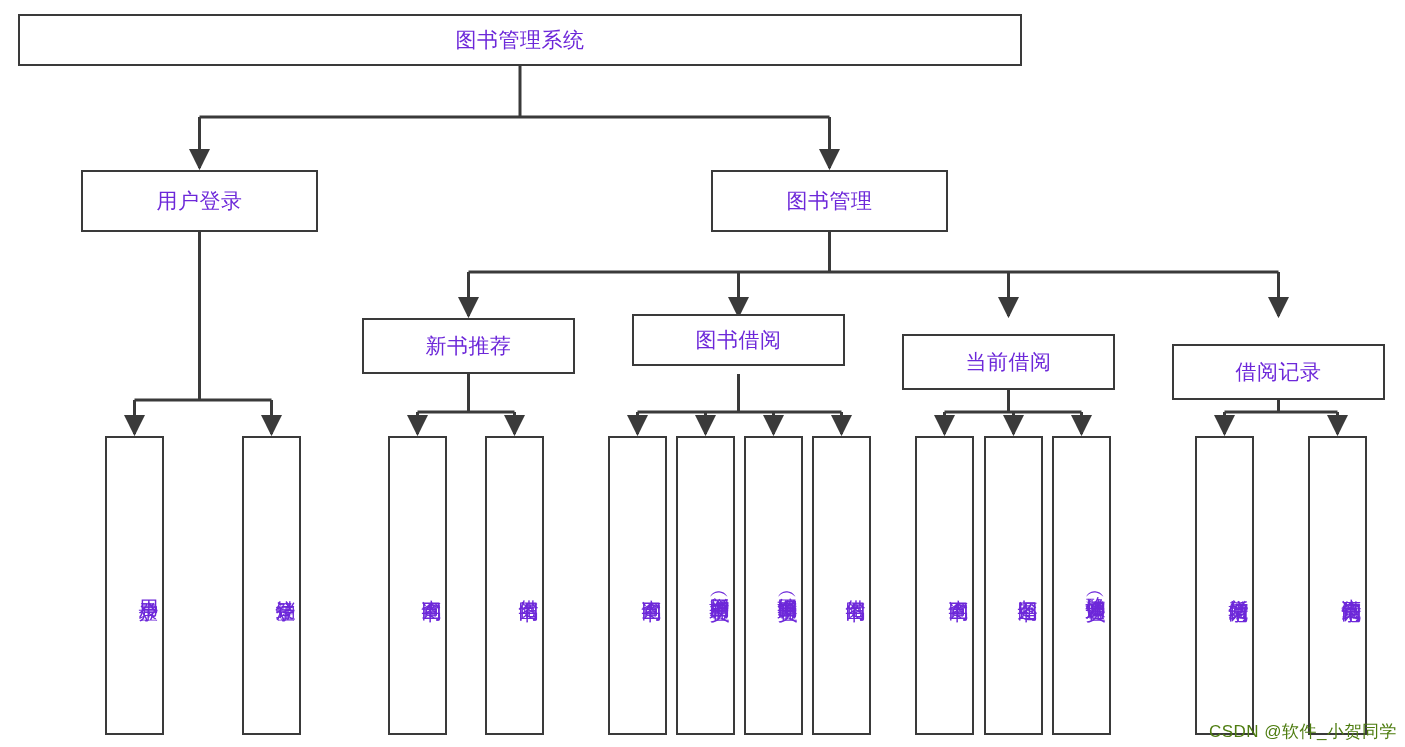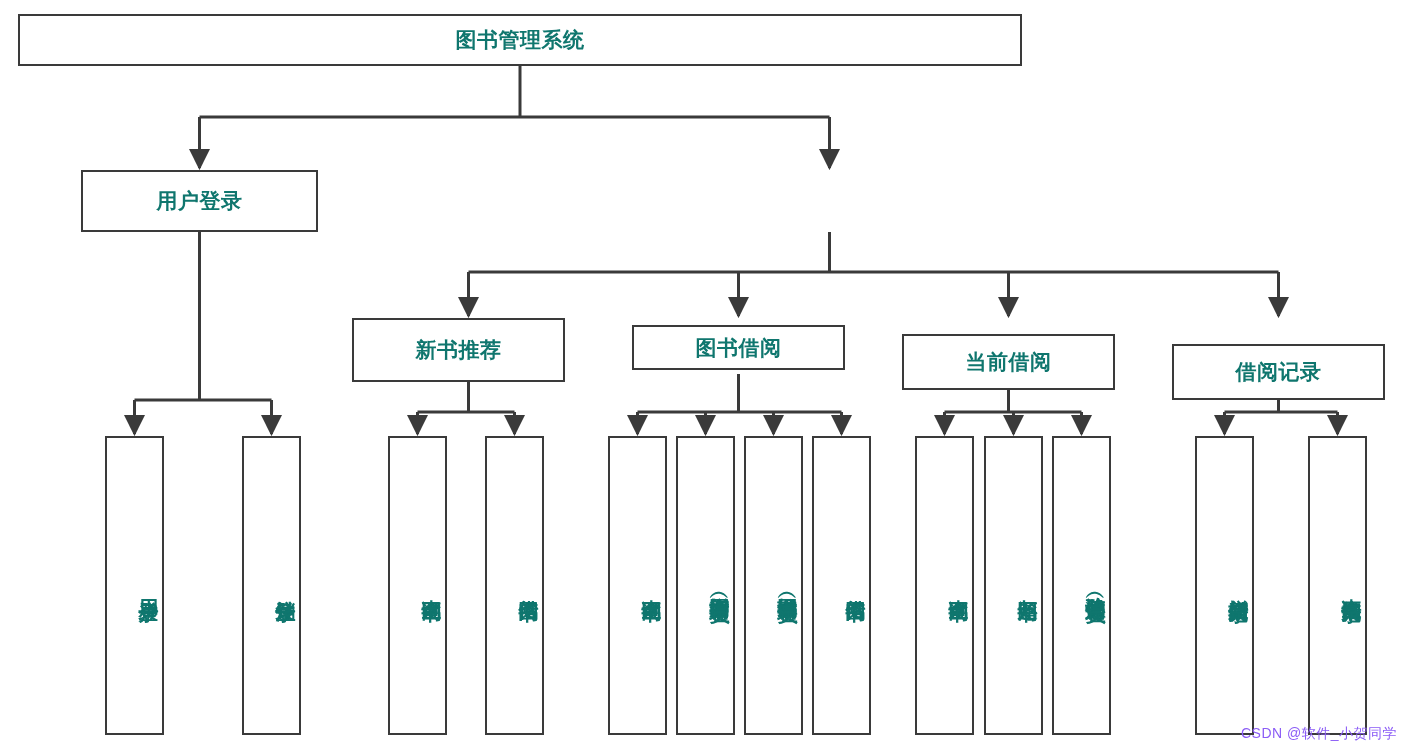--- a/index.html
+++ b/index.html
@@ -23,27 +23,26 @@
     top: 0;
     width: 1405px;
     height: 747px;
     pointer-events: none;
   }
   .node {
     position: absolute;
     box-sizing: border-box;
     border: 2px solid #3a3a3a;
     background: #ffffff;
-    color: #0f766e;
+    color: #6d28d9;
     display: flex;
     align-items: center;
     justify-content: center;
     text-align: left;
     z-index: 2;
-    font-weight: bold;
   }
   .node.horiz {
     font-size: 21px;
     line-height: 1.2;
     letter-spacing: 0.5px;
   }
   .node.root {
     font-size: 21px;
   }
   .node.vert {
@@ -59,22 +58,22 @@
   .node.vert > .vtext {
     writing-mode: vertical-rl;
     text-orientation: upright;
     display: block;
     max-height: 100%;
   }
   .watermark {
     position: absolute;
     right: 8px;
     bottom: 4px;
-    font-size: 14px;
-    color: #8b5cf6;
+    font-size: 17px;
+    color: #4d7c0f;
     z-index: 5;
     white-space: nowrap;
     letter-spacing: 0.5px;
     text-align: center;
   }
 </style>
 </head>
 <body>
 
 <div id="canvas">
@@ -122,25 +121,28 @@
       </g>
   </svg>
 
   <div class="node root horiz" id="n-root" style="left: 18px; top: 14px; width: 1004px; height: 52px;">
     <span>图书管理系统</span>
   </div>
 
   <div class="node horiz" id="n-l1-0" style="left: 81px; top: 170px; width: 237px; height: 62px;">
     <span>用户登录</span>
   </div>
+  <div class="node horiz" id="n-l1-1" style="left: 711px; top: 170px; width: 237px; height: 62px;">
+    <span>图书管理</span>
+  </div>
 
-  <div class="node horiz" id="n-l2-0" style="left: 352px; top: 318px; width: 213px; height: 64px;">
+  <div class="node horiz" id="n-l2-0" style="left: 362px; top: 318px; width: 213px; height: 56px;">
     <span>新书推荐</span>
   </div>
-  <div class="node horiz" id="n-l2-1" style="left: 632px; top: 325px; width: 213px; height: 45px;">
+  <div class="node horiz" id="n-l2-1" style="left: 632px; top: 314px; width: 213px; height: 52px;">
     <span>图书借阅</span>
   </div>
   <div class="node horiz" id="n-l2-2" style="left: 902px; top: 318px; width: 213px; height: 56px; margin-top: 16px;">
     <span>当前借阅</span>
   </div>
   <div class="node horiz" id="n-l2-3" style="left: 1172px; top: 318px; width: 213px; height: 56px; margin-top: 26px;">
     <span>借阅记录</span>
   </div>
 
   <div class="node vert" id="n-leaf-0" style="left: 105px; top: 436px; width: 59px; height: 299px;">

